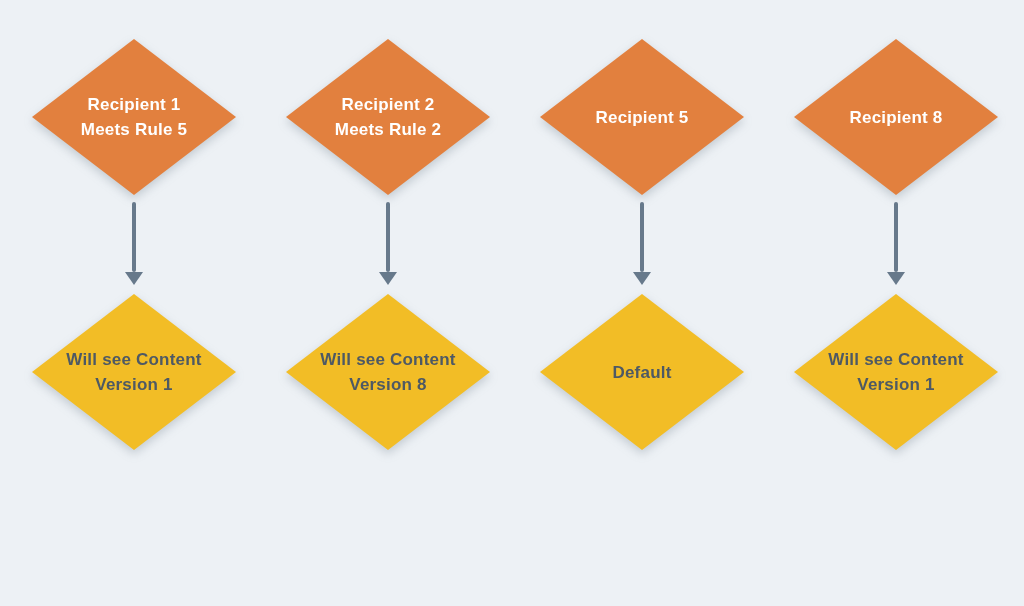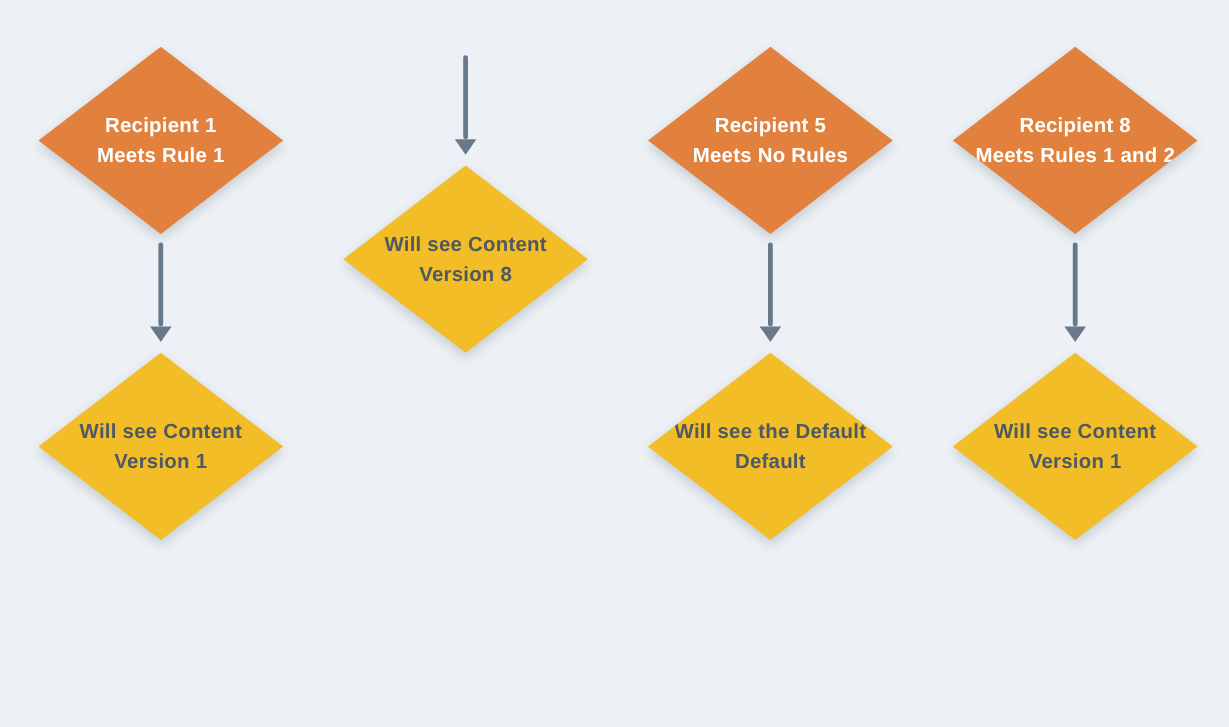--- a/index.html
+++ b/index.html
@@ -76,72 +76,75 @@
 </style>
 </head>
 <body>
 
 <div class="diagram">
 
   <div class="col">
     <div class="diamond-wrap">
       <div class="diamond orange">
         <div class="line">Recipient 1</div>
-        <div class="line">Meets Rule 1</div>
+        <div class="line">Meets Rule 5</div>
       </div>
     </div>
     <div class="arrow">
       <div class="stem"></div>
       <div class="head"></div>
     </div>
     <div class="diamond-wrap">
       <div class="diamond yellow">
         <div class="line">Will see Content</div>
         <div class="line">Version 1</div>
       </div>
     </div>
   </div>
 
   <div class="col">
+    <div class="diamond-wrap">
+      <div class="diamond orange">
+        <div class="line">Recipient 2</div>
+        <div class="line">Meets Rule 2</div>
+      </div>
+    </div>
     <div class="arrow">
       <div class="stem"></div>
       <div class="head"></div>
     </div>
     <div class="diamond-wrap">
       <div class="diamond yellow">
         <div class="line">Will see Content</div>
         <div class="line">Version 8</div>
       </div>
     </div>
   </div>
 
   <div class="col">
     <div class="diamond-wrap">
       <div class="diamond orange">
         <div class="line">Recipient 5</div>
-        <div class="line">Meets No Rules</div>
       </div>
     </div>
     <div class="arrow">
       <div class="stem"></div>
       <div class="head"></div>
     </div>
     <div class="diamond-wrap">
       <div class="diamond yellow">
-        <div class="line">Will see the Default</div>
         <div class="line">Default</div>
       </div>
     </div>
   </div>
 
   <div class="col">
     <div class="diamond-wrap">
       <div class="diamond orange">
         <div class="line">Recipient 8</div>
-        <div class="line">Meets Rules 1 and 2</div>
       </div>
     </div>
     <div class="arrow">
       <div class="stem"></div>
       <div class="head"></div>
     </div>
     <div class="diamond-wrap">
       <div class="diamond yellow">
         <div class="line">Will see Content</div>
         <div class="line">Version 1</div>

